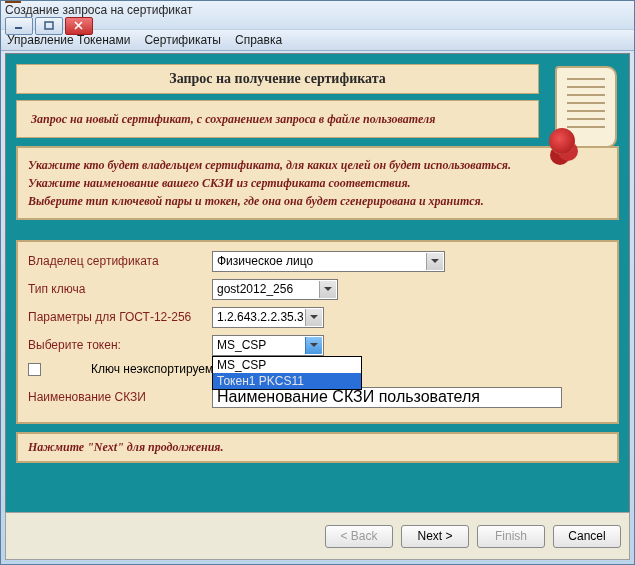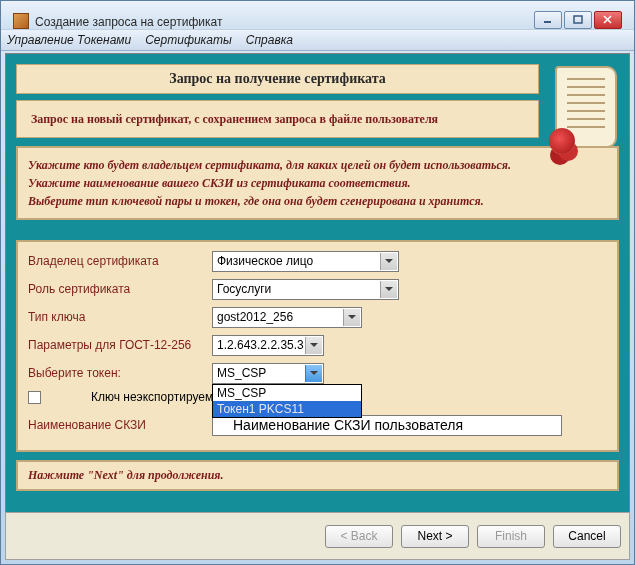--- a/index.html
+++ b/index.html
@@ -15,23 +15,24 @@
   .window {
     width: 635px;
     height: 565px;
     background: linear-gradient(to bottom, #d8e5f5 0%, #bcd5eb 100%);
     border: 1px solid #5a7da0;
     position: relative;
   }
   .titlebar {
     height: 28px;
     display: flex;
-    align-items: flex-end;
-    padding: 0 12px;
+    align-items: flex-start;
+    padding: 0 4px;
     background: linear-gradient(to bottom, #eaf2fb 0%, #d0e0f0 100%);
+    flex-direction: column;
   }
   .app-icon {
     width: 16px; height: 16px;
     background: linear-gradient(135deg, #e0a050, #b06020);
     border: 1px solid #804010;
     margin-right: 6px;
   }
   .title-text { flex: 1; color: #2a2a2a; font-size: 12px; }
   .win-buttons { display: flex; gap: 2px; }
   .win-btn {
@@ -47,21 +48,20 @@
     height: 22px;
     background: linear-gradient(to bottom, #eaf2fb, #cddbed);
     border-top: 1px solid #c0d0e0;
     border-bottom: 1px solid #9ab0c8;
     display: flex;
     align-items: center;
     padding: 0 6px;
     gap: 14px;
     font-size: 12px;
     color: #1a1a1a;
-    font-style: italic;
   }
   .menubar span { cursor: default; }
   .content-area {
     position: absolute;
     top: 52px; left: 4px; right: 4px; bottom: 40px;
     background: #148f9a;
     border: 1px solid #808080;
     padding: 10px;
   }
   .banner-wrap {
@@ -77,20 +77,21 @@
     justify-content: center;
     font-family: Georgia, 'Times New Roman', serif;
     font-weight: bold;
     color: #2a2a2a;
     font-size: 14px;
     margin-right: 80px;
     margin-bottom: 6px;
   }
   .banner.sub {
     height: 38px;
+    font-style: italic;
     font-size: 12px;
     color: #7a1a1a;
     padding: 8px 14px;
     justify-content: flex-start;
   }
   .cert-icon {
     position: absolute;
     right: 2px; top: 2px;
     width: 62px; height: 82px;
     background: #f8f0d8;
@@ -158,22 +159,22 @@
     background: linear-gradient(to bottom, #e8e8e8, #d0d0d0);
     border-left: 1px solid #a0a0a0;
     display: flex; align-items: center; justify-content: center;
   }
   .combo .arrow::after {
     content: "";
     border-left: 4px solid transparent;
     border-right: 4px solid transparent;
     border-top: 4px solid #404040;
   }
-  .combo.w205 { width: 187px; }
-  .combo.w150 { width: 150px; }
+  .combo.w205 { width: 233px; }
+  .combo.w150 { width: 126px; }
   .combo.w140 { width: 112px; }
   .combo.open .arrow {
     background: linear-gradient(to bottom, #88c4f8, #4898e0);
     border-left: 1px solid #3a78c0;
   }
   .dropdown {
     position: absolute;
     left: -1px; top: 20px;
     width: 150px;
     background: #fff;
@@ -200,22 +201,22 @@
   .checkbox-box {
     width: 13px; height: 13px;
     background: #fff;
     border: 1px solid #7a7a7a;
     margin-right: 6px;
   }
   .text-input {
     height: 21px;
     background: #fff;
     border: 1px solid #7a7a7a;
-    padding: 0 20px;
-    font-size: 14px;
+    padding: 0 4px;
+    font-size: 16px;
     display: flex;
     align-items: center;
     width: 350px;
   }
   .hint-box {
     background: #f5e4c2;
     border: 2px solid #c0a878;
     padding: 6px 10px;
     font-family: Georgia, 'Times New Roman', serif;
     font-style: italic;
@@ -300,27 +301,20 @@
     <div class="form-box">
 
       <div class="form-row">
         <div class="form-label">Владелец сертификата</div>
         <div class="combo w205">
           <span>Физическое лицо</span>
           <div class="arrow"></div>
         </div>
       </div>
 
-      <div class="form-row">
-        <div class="form-label">Роль сертификата</div>
-        <div class="combo w205">
-          <span>Госуслуги</span>
-          <div class="arrow"></div>
-        </div>
-      </div>
 
       <div class="form-row">
         <div class="form-label">Тип ключа</div>
         <div class="combo w150">
           <span>gost2012_256</span>
           <div class="arrow"></div>
         </div>
       </div>
 
       <div class="form-row">

